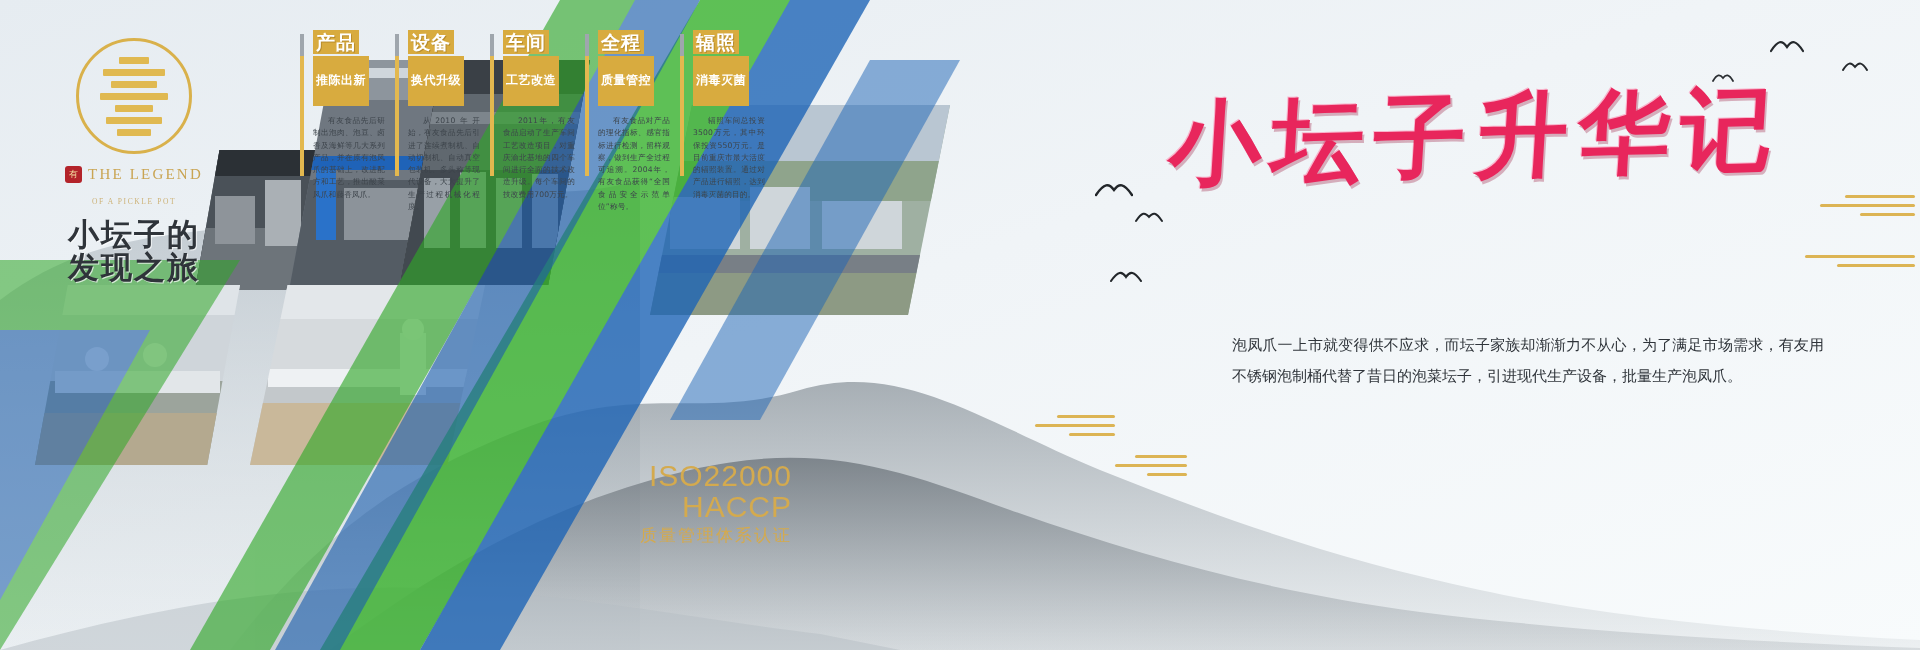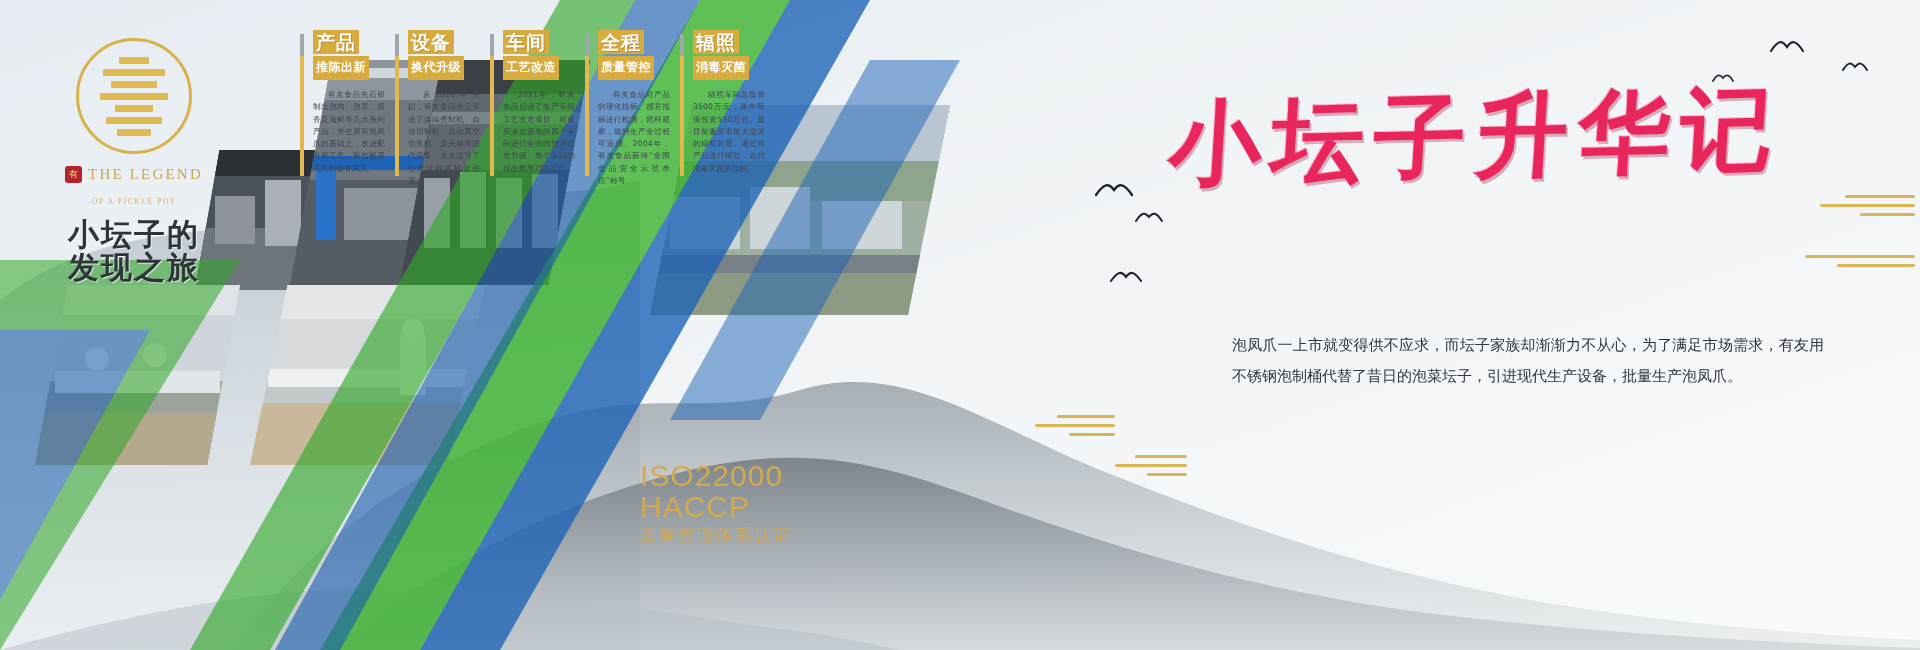--- a/index.html
+++ b/index.html
@@ -40,42 +40,42 @@
   #cards{position:absolute;left:300px;top:30px;display:flex;gap:10px;z-index:60;}
   .card{position:relative;width:72px;padding-left:13px;}
   .card .rail{position:absolute;left:0;top:4px;width:4px;height:142px;
               background:linear-gradient(#9fa6ad 0 22px,#e3b84f 22px 100%);}
   .card .hd{display:inline-block;background:#d8ab3f;color:#fff;font-weight:bold;
             font-family:"DejaVu Sans",sans-serif;font-size:19px;line-height:1.06;
             padding:2px 3px;letter-spacing:1px;
             text-shadow:1px 1px 0 rgba(120,80,10,.35);}
   .card .sb{display:inline-block;background:#d8ab3f;color:#fff;font-weight:bold;
             font-family:"DejaVu Sans",sans-serif;font-size:12px;line-height:1.15;
-            padding:5px 3px;margin-top:2px;letter-spacing:.5px;}
+            padding:18px 3px;margin-top:2px;letter-spacing:.5px;}
   .card .bd{margin-top:9px;font-family:"DejaVu Sans",sans-serif;font-size:7.6px;
             line-height:1.62;color:#3d444b;text-align:justify;text-indent:15px;
             letter-spacing:.2px;}
 
   
   #title{position:absolute;left:1170px;top:90px;z-index:70;
          font-family:"DejaVu Serif",serif;font-weight:bold;font-size:92px;
          letter-spacing:10px;line-height:1;
          color:#e8265c;
          text-shadow:2px 3px 0 rgba(150,10,50,.30), -1px -1px 0 rgba(255,130,170,.55);
          transform:skewX(-5deg) rotate(-1.5deg);}
 
   
   #para{position:absolute;left:1232px;top:330px;width:592px;z-index:70;
         font-family:"DejaVu Sans",sans-serif;font-size:15px;line-height:2.05;
         color:#2f343a;text-align:justify;}
 
   
   #iso{position:absolute;left:640px;top:460px;z-index:65;
        font-family:"Liberation Sans","DejaVu Sans",sans-serif;color:#d4aa4e;}
-  #iso .l1,#iso .l2{font-size:30px;line-height:1.04;letter-spacing:1px;}
+  #iso .l1,#iso .l2{font-size:30px;line-height:1.04;letter-spacing:1px;text-align:right;}
   #iso .l3{font-family:"DejaVu Sans",sans-serif;font-size:17px;margin-top:2px;letter-spacing:2px;}
 
   
   .cloud{position:absolute;pointer-events:none;z-index:55;}
   .cloud i{display:block;height:3px;background:#dcb454;border-radius:2px;margin-bottom:6px;}
 
   
   .bird{position:absolute;z-index:65;}
 </style>
 </head>

